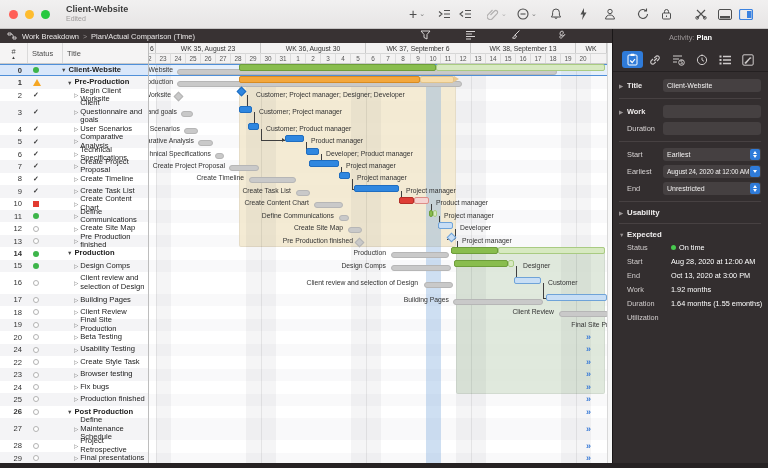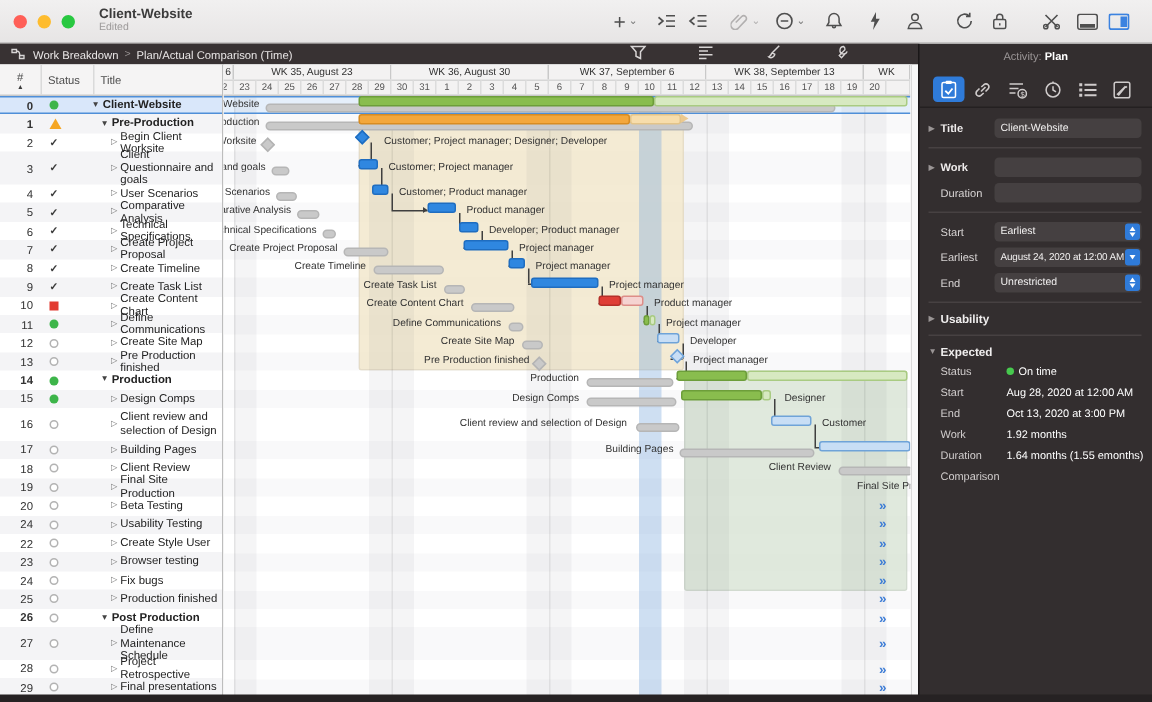--- a/index.html
+++ b/index.html
@@ -466,21 +466,21 @@
                   <span>Usability Testing</span>
                 </div>
               </div>
               <div class="trow" style="height: 12.45px;">
                 <div class="rnum">22</div>
                 <div class="rstat">
                   <div class="st-open"></div>
                 </div>
                 <div class="rtitle" style="padding-left: 17px;">
                   <div class="disc leaf">▷</div>
-                  <span>Create Style User</span>
+                  <span>Create Style Task</span>
                 </div>
               </div>
               <div class="trow zeb" style="height: 12.45px;">
                 <div class="rnum">23</div>
                 <div class="rstat">
                   <div class="st-open"></div>
                 </div>
                 <div class="rtitle" style="padding-left: 17px;">
                   <div class="disc leaf">▷</div>
                   <span>Browser testing</span>
@@ -876,21 +876,21 @@
             </div>
             <div class="erow">
               <span class="ek">Work</span>
               <span class="ev">1.92 months</span>
             </div>
             <div class="erow">
               <span class="ek">Duration</span>
               <span class="ev">1.64 months (1.55 emonths)</span>
             </div>
             <div class="erow">
-              <span class="ek">Comparison</span>
+              <span class="ek">Utilization</span>
               <span class="ev"></span>
             </div>
           </div>
       </div>
     </div>
   </div>
 
   <div class="bottomedge"></div>
 </div>
 

